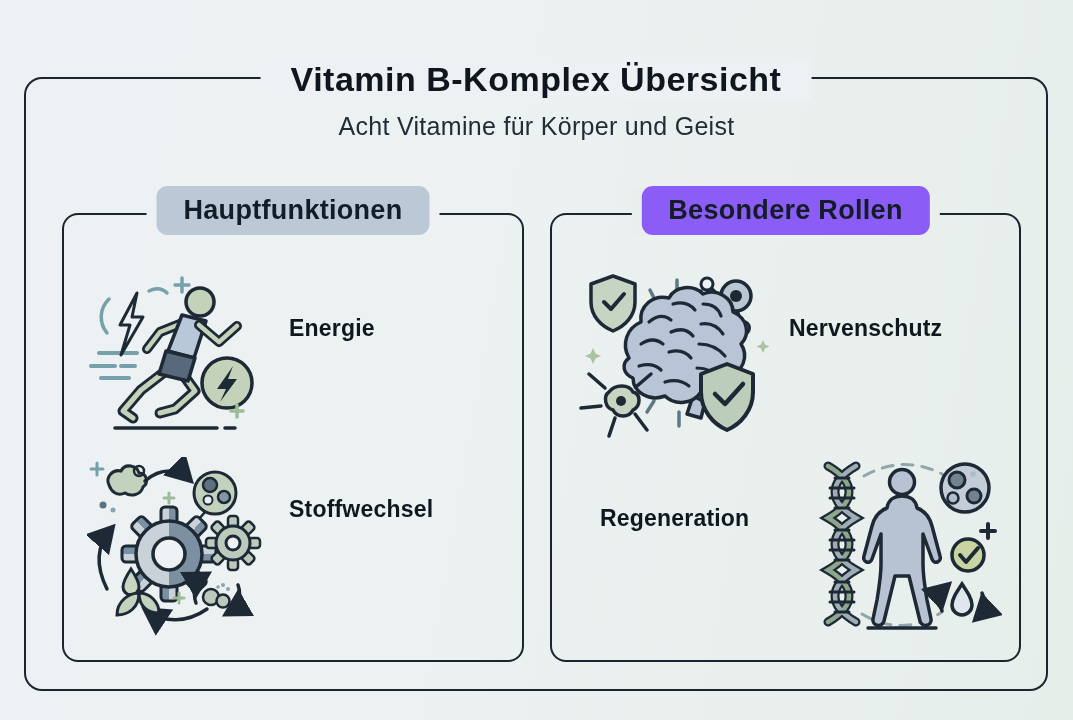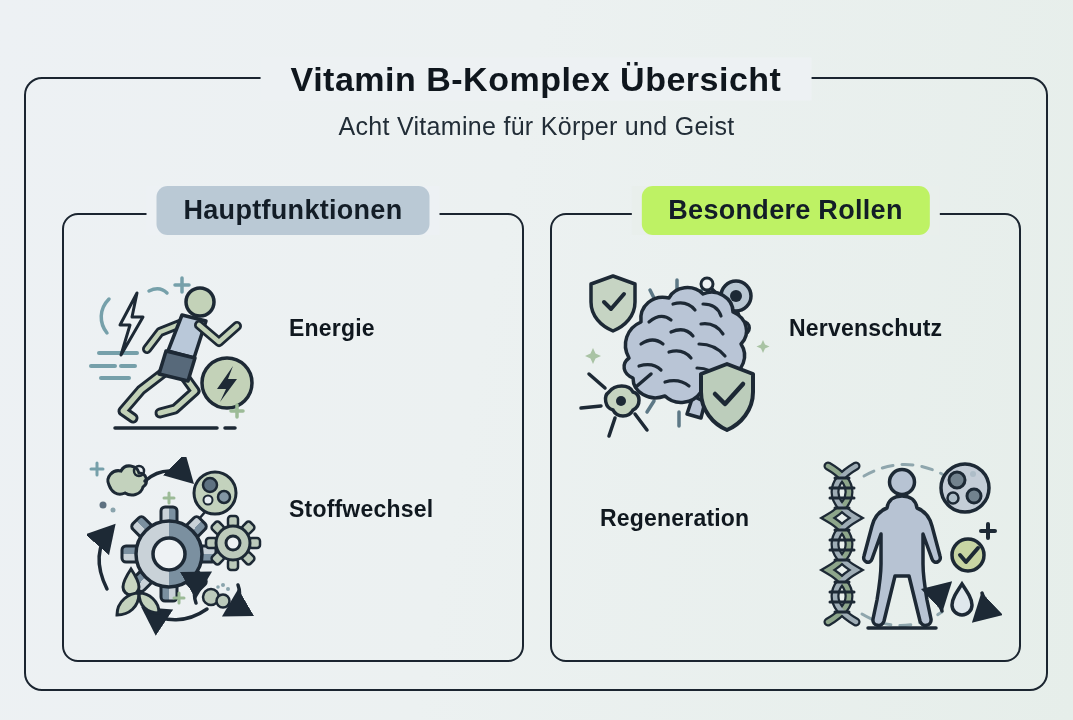--- a/index.html
+++ b/index.html
@@ -176,21 +176,21 @@
           <path d="M72 156 C72 144 62 136 52 136 C52 149 60 156 72 156 z" fill="#c3d2bd" stroke="#1d2935" stroke-width="3"></path>
           <path d="M92 136 V146 M87 141 H97" stroke="#9cbb97" stroke-width="3" stroke-linecap="round"></path>
         </g>
       </svg>
     </div>
     <div class="item-label" style="left:225px;top:294px;">Stoffwechsel</div>
   </div>
 
   <div class="panel right">
     <div class="badge-wrap">
-      <span class="badge" style="background: #bef264;">Besondere Rollen</span>
+      <span class="badge" style="background: #8b5cf6;">Besondere Rollen</span>
     </div>
 
     <div class="icon-box" style="left:23px;top:45px;">
       <svg width="200" height="190" viewBox="0 0 200 190">
         <g stroke="#5d7886" stroke-width="3.5" stroke-linecap="round">
           <path d="M75 30 L81 42"></path>
             <path d="M102 20 L102 34"></path>
             <path d="M128 28 L122 40"></path>
           <path d="M72 152 L79 141"></path>
             <path d="M104 166 L104 152"></path>

